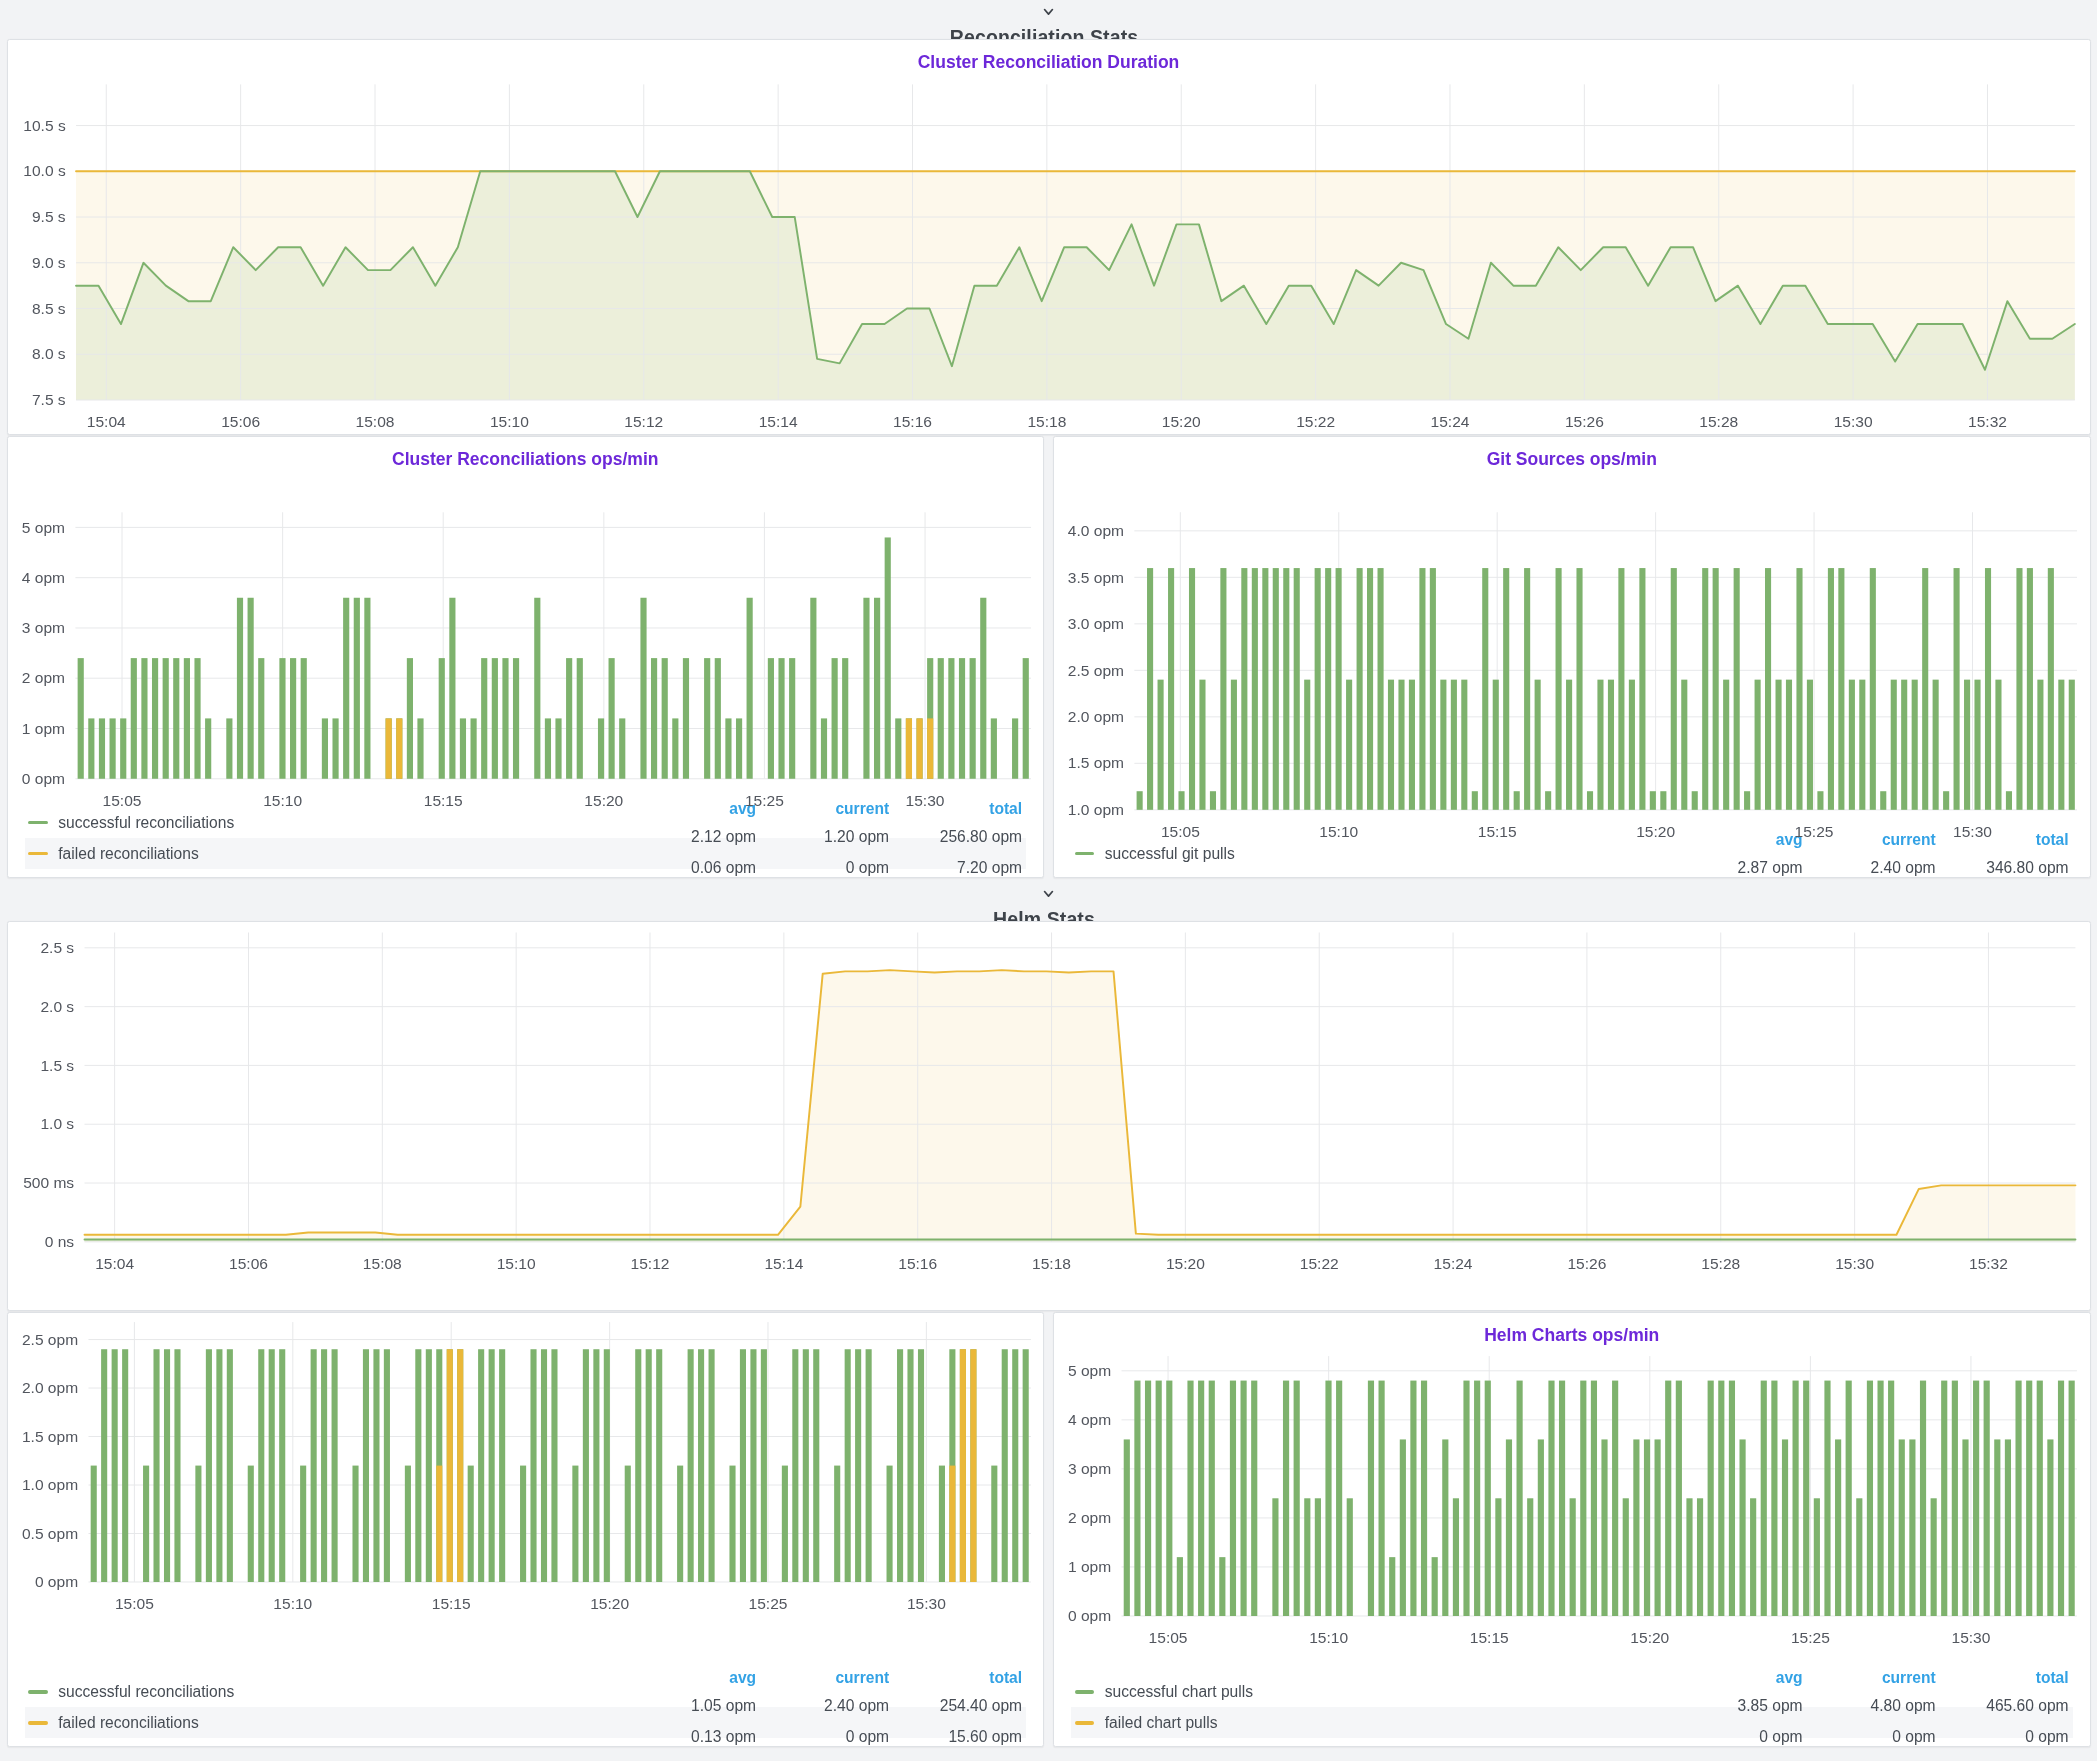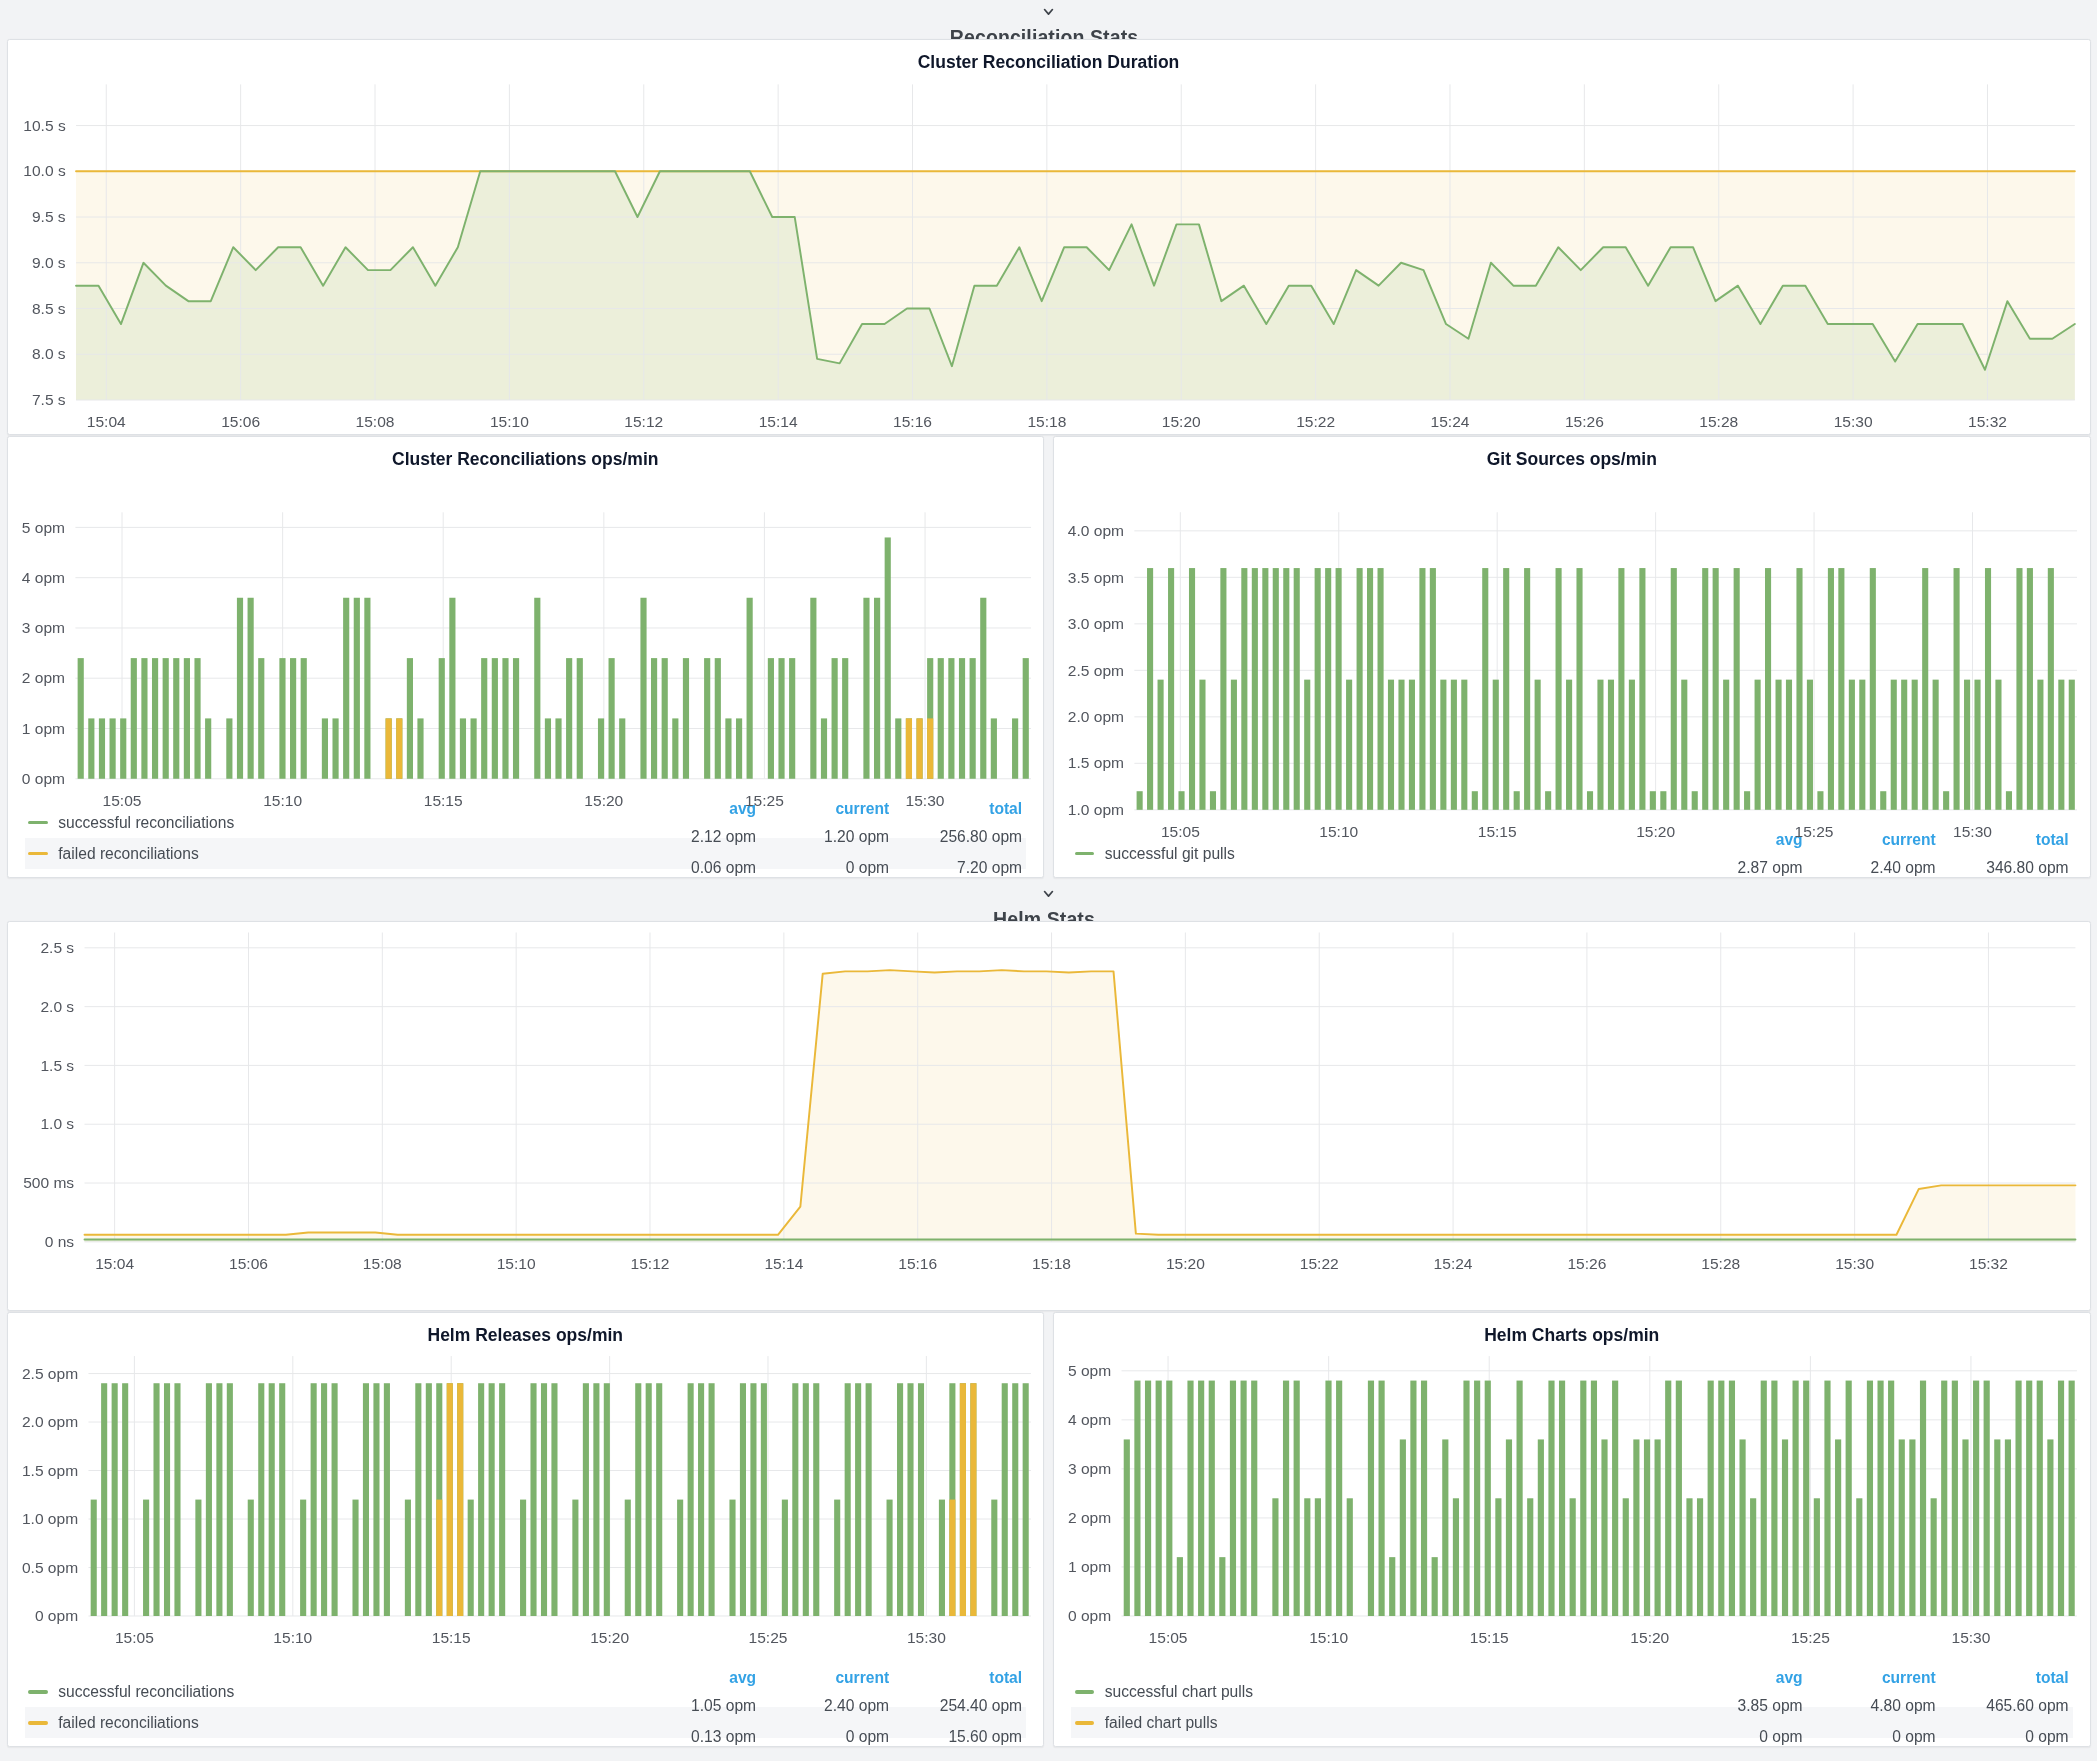--- a/index.html
+++ b/index.html
@@ -15,21 +15,21 @@
   .section-title{font-size:19.5px;font-weight:700;color:#3e434a;letter-spacing:0.1px;margin-right:9px;}
   .chev{display:flex;align-items:center;}
   .icon-btn{display:flex;align-items:center;justify-content:center;width:28.5px;height:28.5px;cursor:pointer;}
   .row{display:flex;gap:9px;margin-top:1.3px;}
   .row + .section-h{margin-top:6.5px;}
   .panel{
     flex:1;background:#ffffff;border:0.6px solid #dee1e5;border-radius:2.6px;
     box-shadow:0 0.6px 1.3px rgba(0,0,0,.05);
     display:flex;flex-direction:column;min-width:0;
   }
-  .panel-title{text-align:center;font-size:17.5px;font-weight:700;color:#0f172a;padding:11.7px 0 1.3px;flex:0 0 auto;}
+  .panel-title{text-align:center;font-size:17.5px;font-weight:700;color:#6d28d9;padding:11.7px 0 1.3px;flex:0 0 auto;}
   .chart{flex:1 1 auto;min-height:0;position:relative;}
   .chart svg{display:block;}
   .h-a{height:394px;} .h-bc{height:440px;gap:32px;} .h-d{height:388px;} .h-ef{height:433px;}
   .legend{flex:0 0 auto;padding:0 17px 7.8px;}
   .leg-head{display:flex;align-items:center;height:26px;padding:0 3.9px;}
   .leg-row{display:flex;align-items:center;height:31px;padding:0 3.9px;justify-content:space-between;}
   .leg-row.alt{background:#f5f6f8;}
   .leg-spacer{flex:1;}
   .leg-label{flex:1;display:flex;align-items:center;gap:10.4px;font-size:15.6px;color:#464c54;cursor:pointer;}
   .leg-col{width:133px;text-align:right;font-size:15.6px;color:#464c54;margin-top:29px;}
@@ -488,21 +488,20 @@
             <text x="2641.0756302521013" y="535" text-anchor="middle" font-size="24" fill="#52565e">15:28</text>
             <text x="2847.46218487395" y="535" text-anchor="middle" font-size="24" fill="#52565e">15:30</text>
             <text x="3053.8487394957983" y="535" text-anchor="middle" font-size="24" fill="#52565e">15:32</text>
           </svg>
         </div>
     </div>
   </div>
 
   <div class="row">
     <div class="panel h-ef">
-      <div class="panel-title">Helm Releases ops/min</div>
       <div class="chart">
           <svg viewBox="0 0 1598 469" width="1036" height="304">
             <g></g>
             <g>
               <line x1="124" x2="1578" y1="415" y2="415" stroke="#e6e7e9" stroke-width="1.5"></line>
               <line x1="124" x2="1578" y1="340.1865671641791" y2="340.1865671641791" stroke="#e6e7e9" stroke-width="1.5"></line>
               <line x1="124" x2="1578" y1="265.3731343283582" y2="265.3731343283582" stroke="#e6e7e9" stroke-width="1.5"></line>
               <line x1="124" x2="1578" y1="190.55970149253733" y2="190.55970149253733" stroke="#e6e7e9" stroke-width="1.5"></line>
               <line x1="124" x2="1578" y1="115.74626865671644" y2="115.74626865671644" stroke="#e6e7e9" stroke-width="1.5"></line>
               <line x1="124" x2="1578" y1="40.93283582089555" y2="40.93283582089555" stroke="#e6e7e9" stroke-width="1.5"></line>

